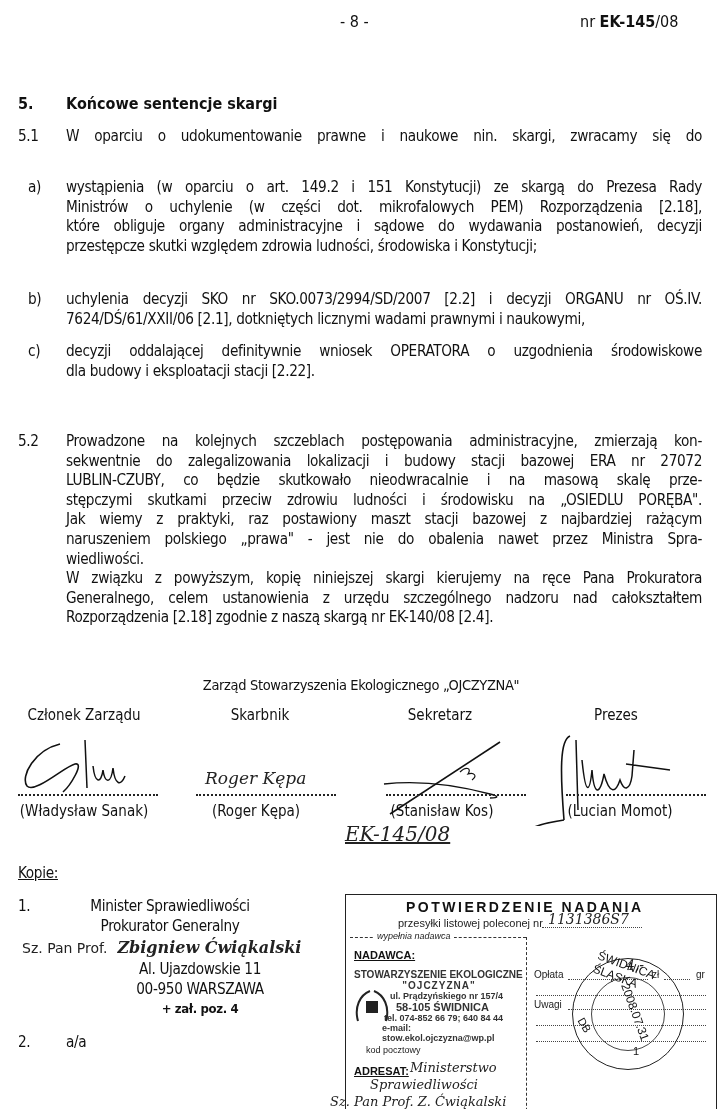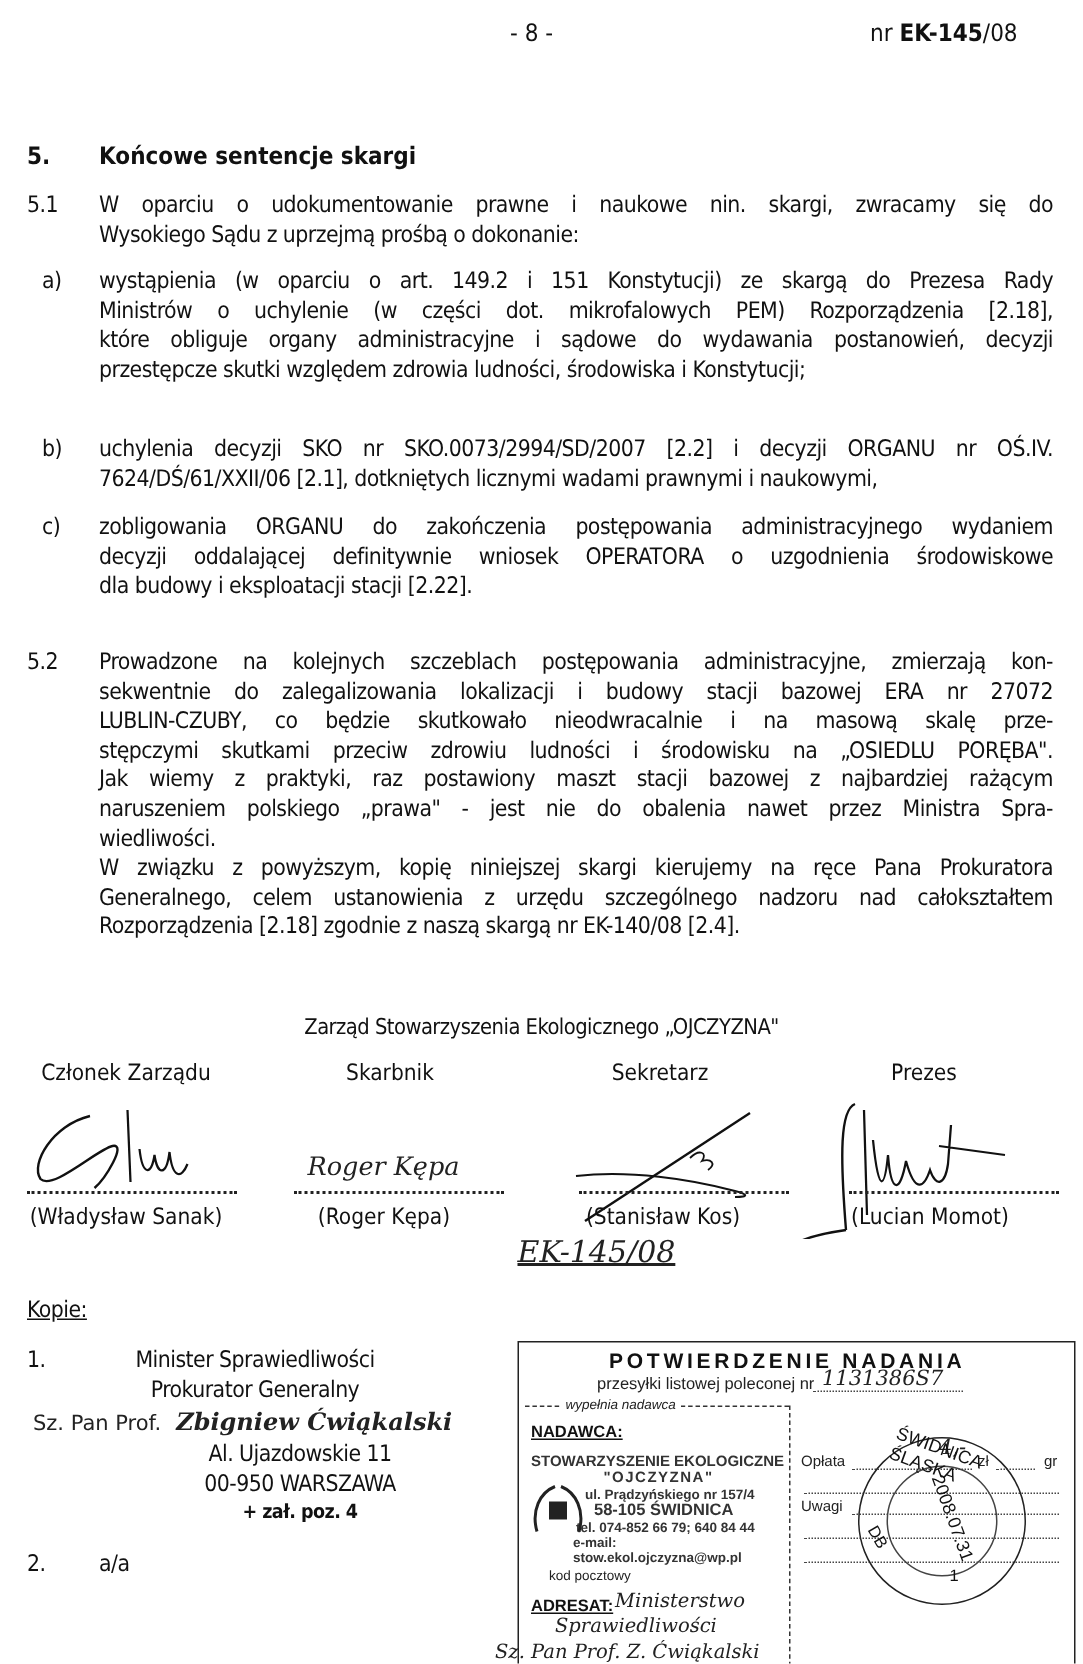--- a/index.html
+++ b/index.html
@@ -34,40 +34,38 @@
 
 <div class="abs hdr-page">- 8 -</div>
 <div class="abs hdr-nr"><span>nr </span><b>EK-145</b><span>/08</span></div>
 
 <div class="abs sec-num">5.</div>
 <div class="abs sec-title">Końcowe sentencje skargi</div>
 
 <div class="abs t lbl" style="top:127px;">5.1</div>
 <div class="abs t body-block" style="top:127px;">
   <span class="just">W oparciu o udokumentowanie prawne i naukowe nin. skargi, zwracamy się do</span>
-  <span>Wysokiego Sądu z uprzejmą prośbą o dokonanie:</span>
 </div>
 
 <div class="abs t lbl-a" style="top:178px;">a)</div>
 <div class="abs t body-block" style="top:178px;">
   <span class="just">wystąpienia (w oparciu o art. 149.2 i 151 Konstytucji) ze skargą do Prezesa Rady</span>
   <span class="just">Ministrów o uchylenie (w części dot. mikrofalowych PEM) Rozporządzenia [2.18],</span>
   <span class="just">które obliguje organy administracyjne i sądowe do wydawania postanowień, decyzji</span>
   <span>przestępcze skutki względem zdrowia ludności, środowiska i Konstytucji;</span>
 </div>
 
 <div class="abs t lbl-a" style="top:290px;">b)</div>
 <div class="abs t body-block" style="top:290px;">
   <span class="just">uchylenia decyzji SKO nr SKO.0073/2994/SD/2007 [2.2] i decyzji ORGANU nr OŚ.IV.</span>
   <span>7624/DŚ/61/XXII/06 [2.1], dotkniętych licznymi wadami prawnymi i naukowymi,</span>
 </div>
 
 <div class="abs t lbl-a" style="top:342px;">c)</div>
 <div class="abs t body-block" style="top:342px;">
-  <span class="just">zobligowania ORGANU do zakończenia postępowania administracyjnego wydaniem</span>
   <span class="just">decyzji oddalającej definitywnie wniosek OPERATORA o uzgodnienia środowiskowe</span>
   <span>dla budowy i eksploatacji stacji [2.22].</span>
 </div>
 
 <div class="abs t lbl" style="top:432px;">5.2</div>
 <div class="abs t body-block" style="top:432px;">
   <span class="just">Prowadzone na kolejnych szczeblach postępowania administracyjne, zmierzają kon-</span>
   <span class="just">sekwentnie do zalegalizowania lokalizacji i budowy stacji bazowej ERA nr 27072</span>
   <span class="just">LUBLIN-CZUBY, co będzie skutkowało nieodwracalnie i na masową skalę prze-</span>
   <span class="just">stępczymi skutkami przeciw zdrowiu ludności i środowisku na „OSIEDLU PORĘBA".</span>

